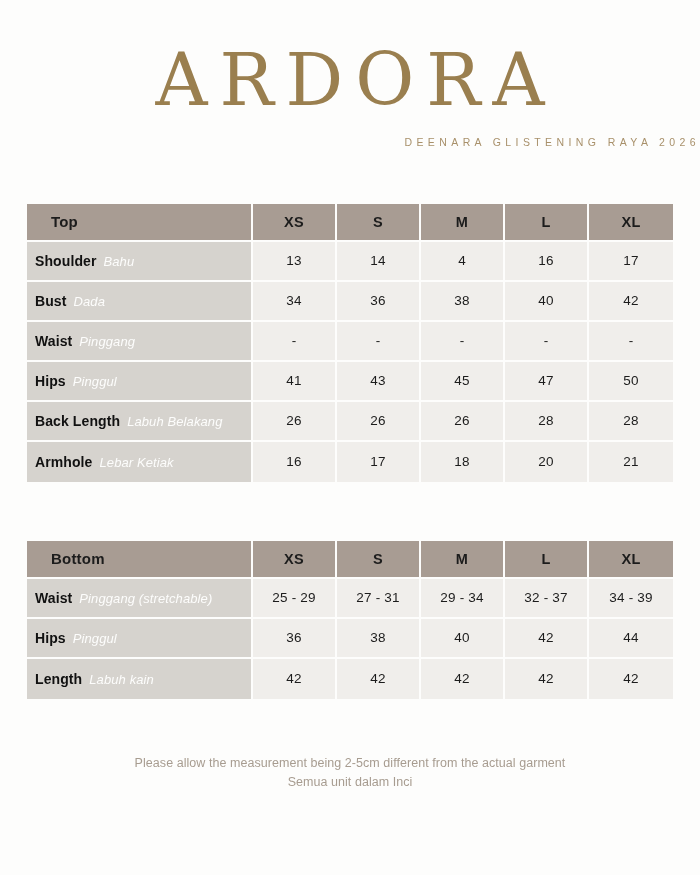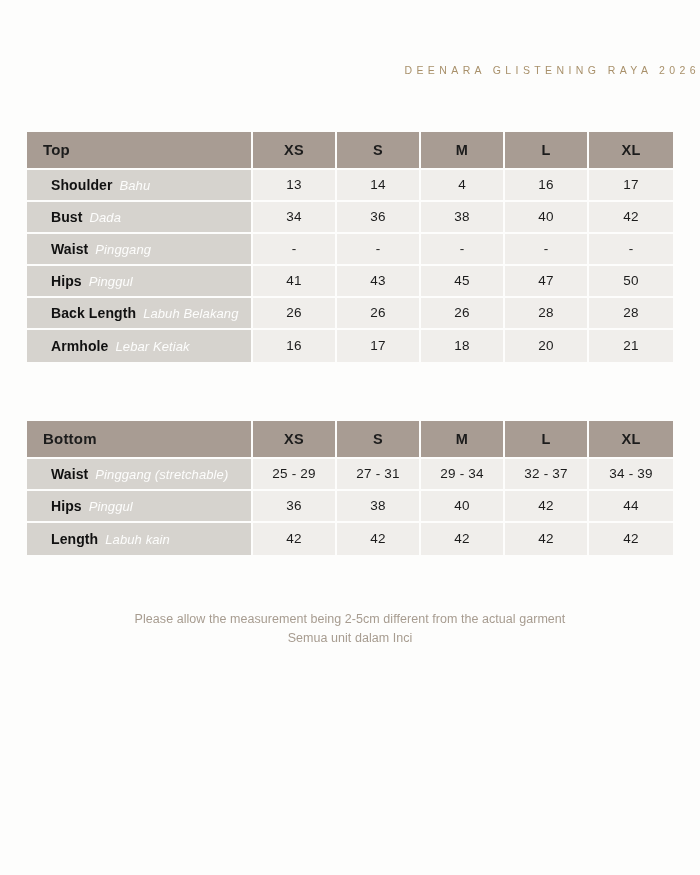--- a/index.html
+++ b/index.html
@@ -79,36 +79,36 @@
   
   .size-table thead th {
     background: #a89c93;
     height: 38px;
     color: #1c1c1c;
     font-weight: bold;
     vertical-align: middle;
   }
   .size-table thead th.hdr-label {
     text-align: left;
-    padding-left: 16px;
+    padding-left: 24px;
     font-size: 15px;
     letter-spacing: 0.2px;
   }
   .size-table thead th.hdr-size {
     text-align: center;
     font-size: 14.5px;
     letter-spacing: 0.3px;
   }
 
   
   .size-table tbody td.cell-label {
     background: #d6d3ce;
-    height: 32px;
+    height: 40px;
     text-align: left;
-    padding-left: 24px;
+    padding-left: 8px;
     vertical-align: middle;
     white-space: nowrap;
   }
   .size-table tbody td.cell-value {
     background: #f0eeeb;
     height: 32px;
     text-align: center;
     vertical-align: middle;
     font-size: 13.5px;
     color: #1c1c1c;
@@ -145,20 +145,21 @@
     letter-spacing: 0.05px;
     white-space: nowrap;
   }
 </style>
 </head>
 <body>
 
 <div class="page">
 
   <div class="brand">
+    <div class="brand-logo">ARDORA</div>
     <div class="brand-tagline">DEENARA GLISTENING RAYA 2026</div>
   </div>
 
   <div class="top-offset"></div>
 
   <div class="table-wrap">
     <table class="size-table">
       <colgroup>
         <col class="label-col">
         <col class="size-col">

